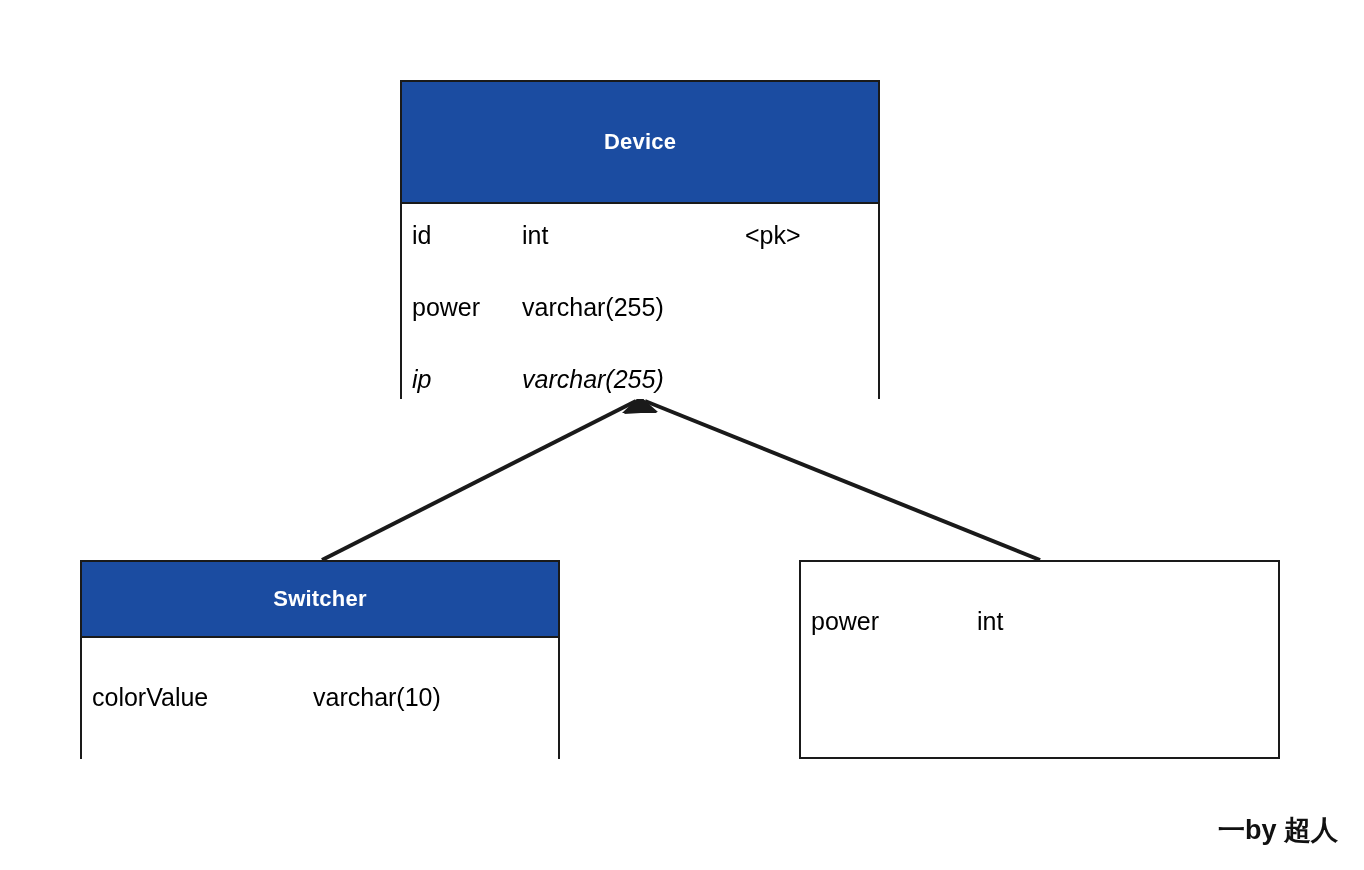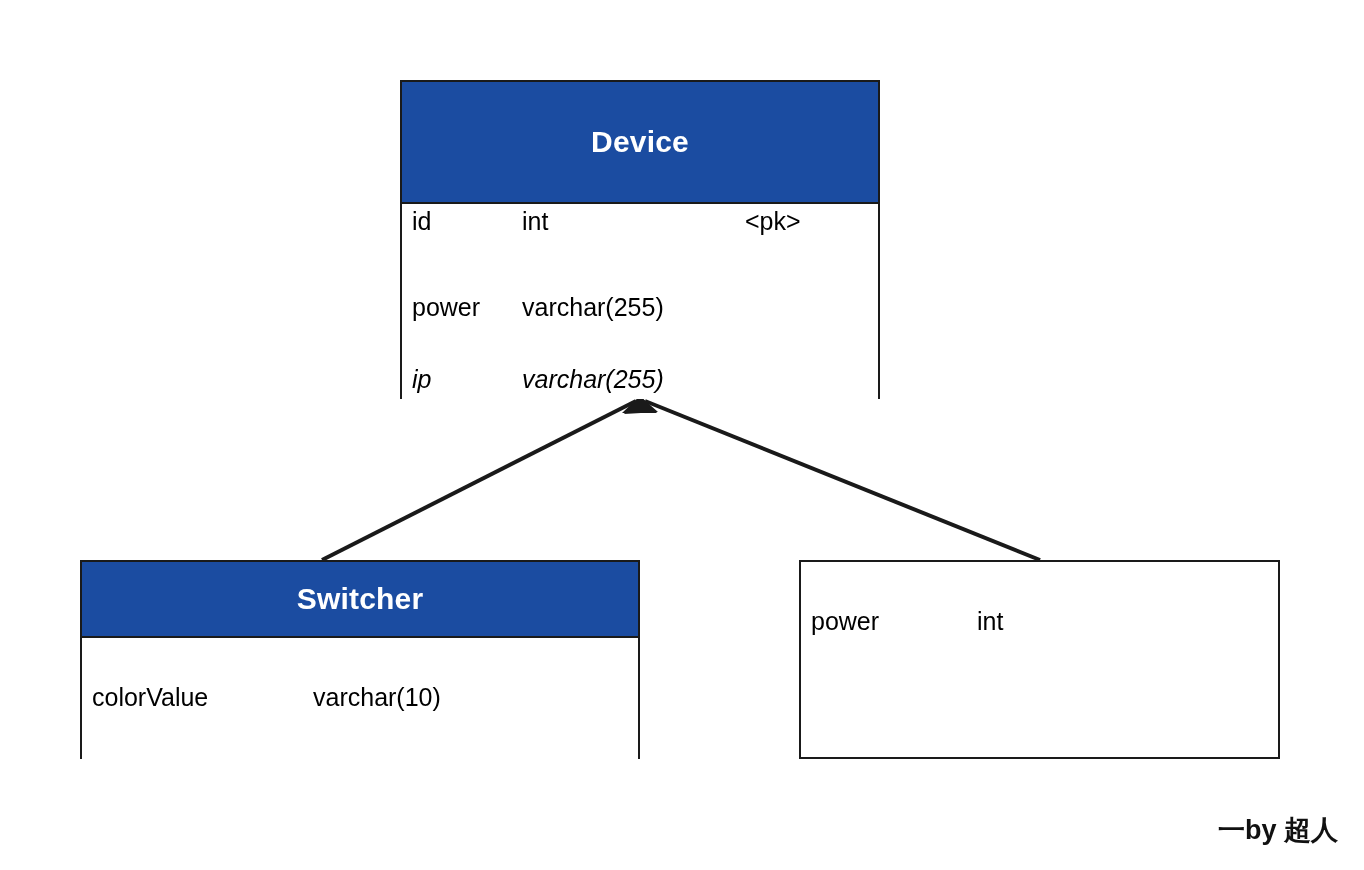--- a/index.html
+++ b/index.html
@@ -45,21 +45,21 @@
 
   .entity-header {
     box-sizing: border-box;
     width: 100%;
     background: #1b4ca1;
     color: #ffffff;
     display: flex;
     align-items: center;
     justify-content: center;
     border-bottom: 2px solid #1a1a1a;
-    font-size: 30px;
+    font-size: 22px;
     font-weight: 700;
     letter-spacing: 0.2px;
   }
 
   .entity-body {
     position: relative;
     box-sizing: border-box;
     width: 100%;
     background: #ffffff;
   }
@@ -88,21 +88,21 @@
     width: 480px;
     height: 319px;
   }
   #entity-device .entity-header { height: 122px; }
   #entity-device .entity-body   { height: 195px; }
 
   
   #entity-switcher {
     left: 80px;
     top: 560px;
-    width: 560px;
+    width: 480px;
     height: 199px;
   }
   #entity-switcher .entity-header { height: 76px; }
   #entity-switcher .entity-body   { height: 121px; }
 
   
   #entity-light {
     left: 799px;
     top: 560px;
     width: 481px;
@@ -138,21 +138,21 @@
     <g>
       <line x1="1040" y1="560" x2="645" y2="401" stroke="#1a1a1a" stroke-width="4" stroke-linecap="butt"></line>
       <polygon points="640,396 624,414 658,412" fill="#1a1a1a"></polygon>
     </g>
   </svg>
 
   <div class="entity" id="entity-device">
     <div class="entity-header">Device</div>
     <div class="entity-body">
 
-      <div class="attr-row" style="top:0;text-align:right;">
+      <div class="attr-row" style="top:14px;text-align:right;">
         <span class="attr-cell" style="left:10px;">id</span>
         <span class="attr-cell" style="left:120px;">int</span>
         <span class="attr-cell" style="left:343px;">&lt;pk&gt;</span>
       </div>
 
       <div class="attr-row" style="top:86px;">
         <span class="attr-cell" style="left:10px;">power</span>
         <span class="attr-cell" style="left:120px;">varchar(255)</span>
         <span class="attr-cell" style="left:343px;"></span>
       </div>

